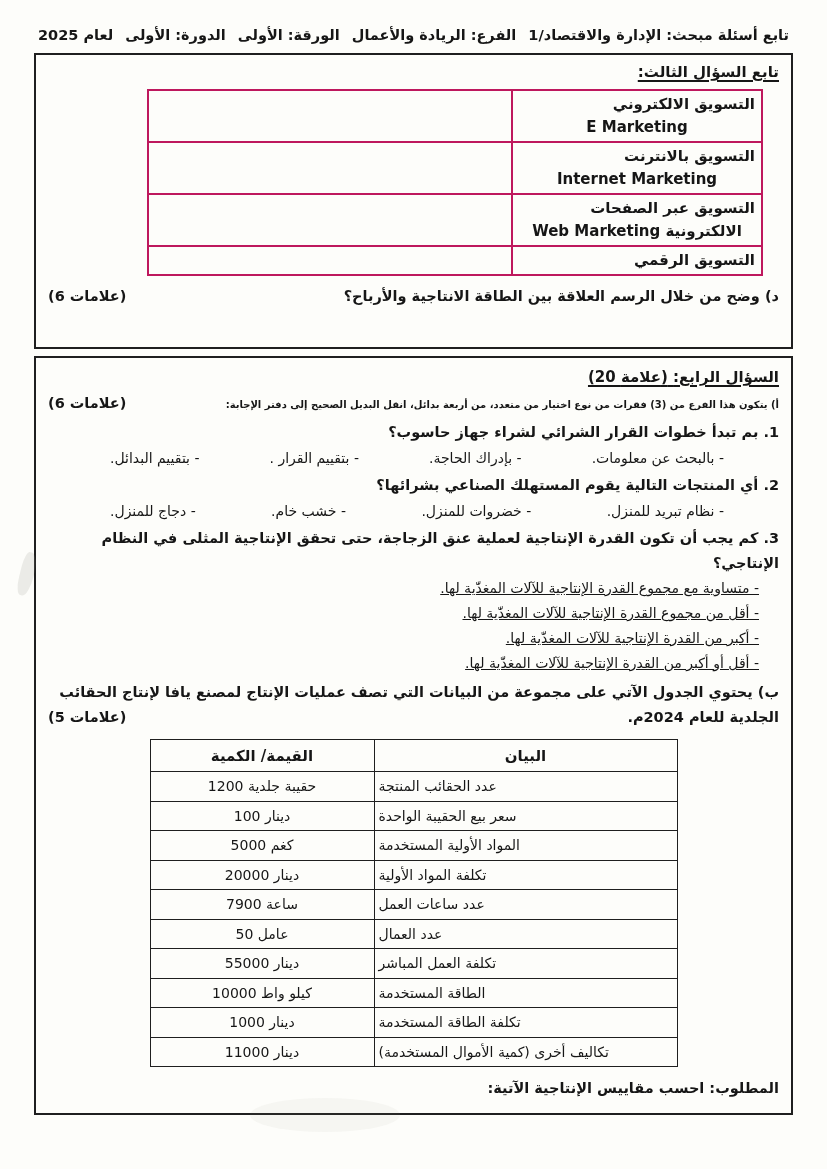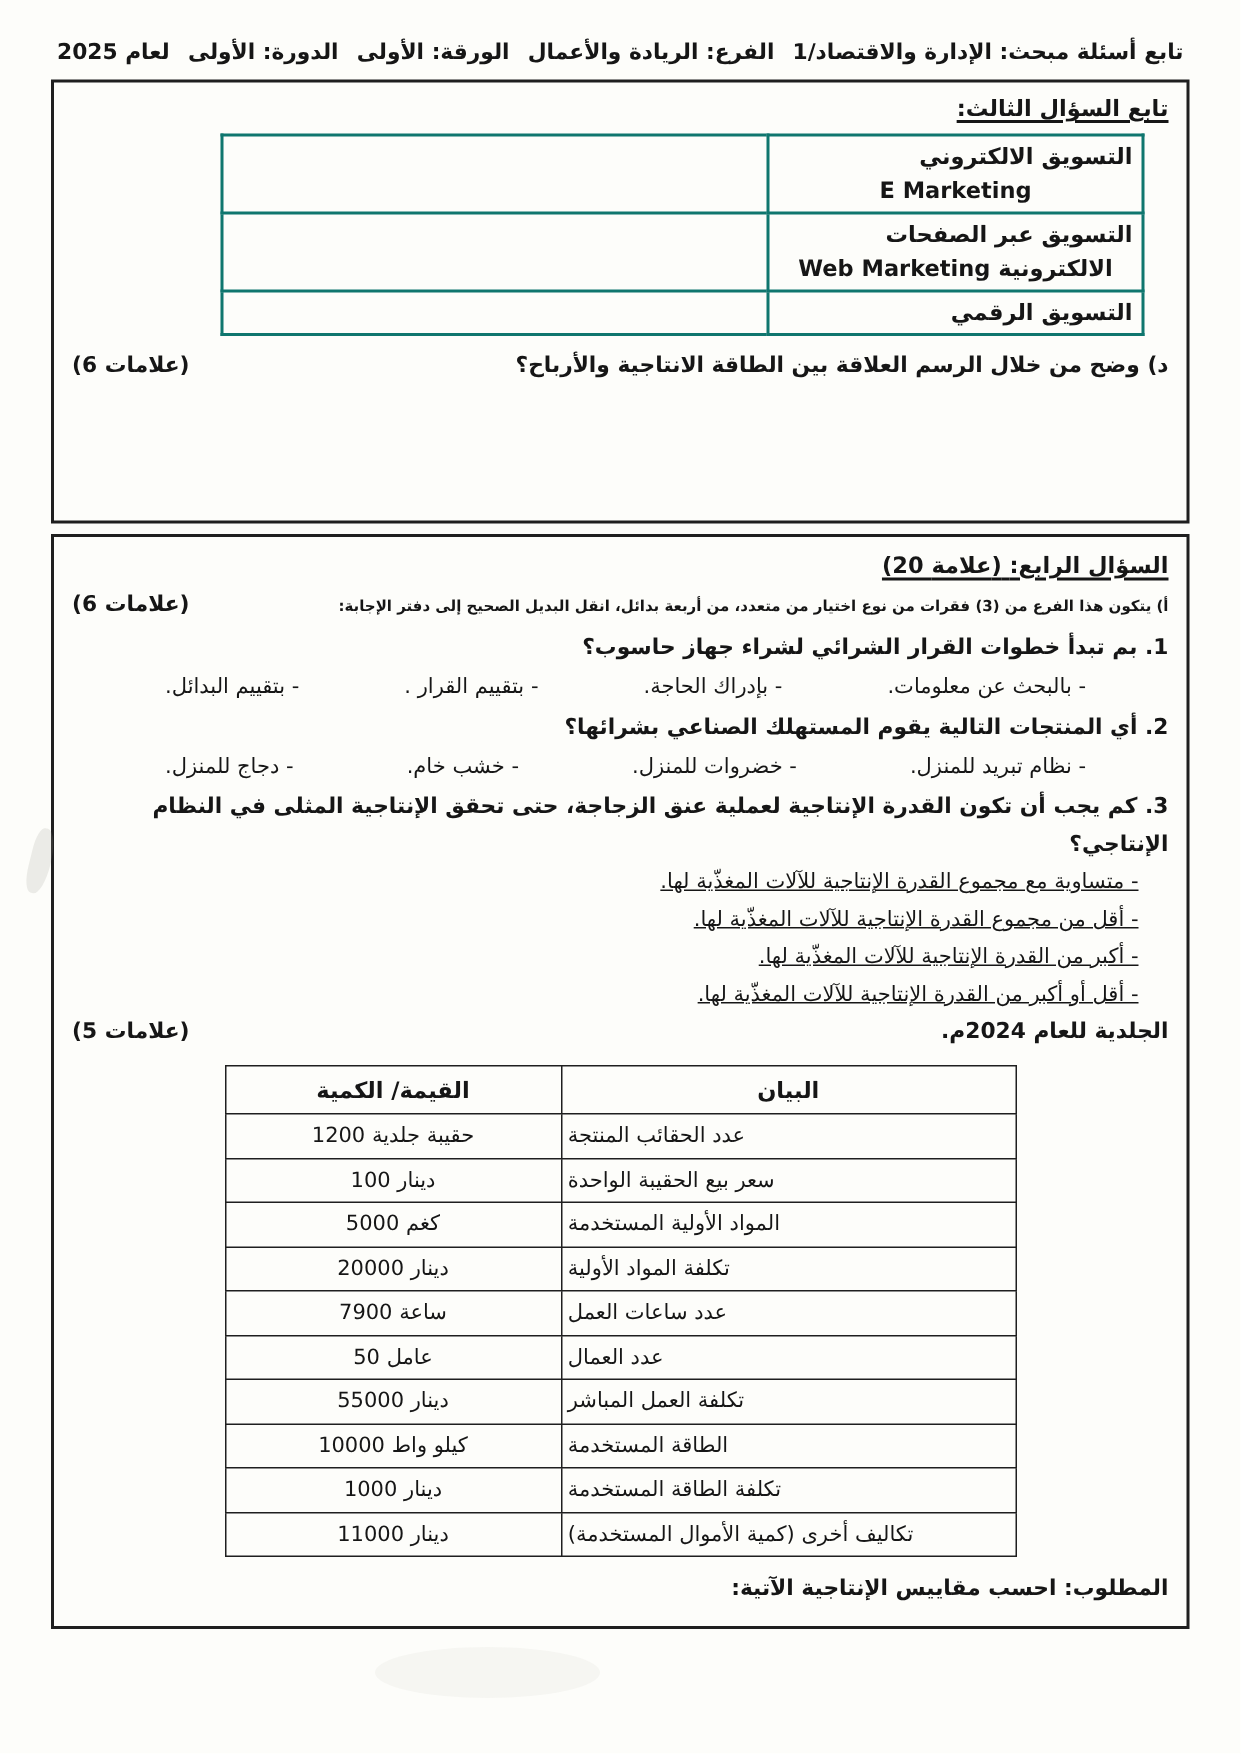--- a/index.html
+++ b/index.html
@@ -22,21 +22,21 @@
   .sec-title{
     display:inline-block;font-size:15px;font-weight:700;line-height:23px;
     text-decoration:underline;text-underline-offset:3px;text-decoration-thickness:1.5px;
   }
   .q-text{font-size:14.5px;font-weight:700;line-height:25px;}
   .marks{direction:ltr;unicode-bidi:isolate;font-weight:700;font-size:14.5px;white-space:nowrap;}
   .marks-line{text-align:left;padding-left:14px;line-height:24px;}
   .between{display:flex;justify-content:space-between;align-items:baseline;}
   
   table.mkt{border-collapse:collapse;width:616px;margin:5px 16px 0 auto;}
-  table.mkt td{border:2px solid #0f766e;vertical-align:middle;}
+  table.mkt td{border:2px solid #be185d;vertical-align:middle;}
   td.mkt-label{width:236px;padding:2px 6px;}
   td.mkt-blank{}
   .mkt-l1{font-size:15px;font-weight:700;line-height:23px;text-align:right;}
   .mkt-l2{font-size:15px;font-weight:700;line-height:23px;text-align:center;}
   tr.mkt-tall{height:52px;}
   tr.mkt-short{height:27px;}
   
   .opt-row{
     display:flex;justify-content:space-between;align-items:baseline;
     padding:1px 55px 0 62px;font-size:14px;font-weight:400;line-height:24px;
@@ -78,20 +78,27 @@
       <tbody>
           <tr class="mkt-tall">
         <td class="mkt-label">
           <div class="mkt-l1">التسويق الالكتروني</div>
           <div class="mkt-l2">E Marketing</div>
         </td>
         <td class="mkt-blank"></td>
       </tr>
       <tr class="mkt-tall">
         <td class="mkt-label">
+          <div class="mkt-l1">التسويق بالانترنت</div>
+          <div class="mkt-l2">Internet Marketing</div>
+        </td>
+        <td class="mkt-blank"></td>
+      </tr>
+      <tr class="mkt-tall">
+        <td class="mkt-label">
           <div class="mkt-l1">التسويق عبر الصفحات</div>
           <div class="mkt-l2">الالكترونية Web Marketing</div>
         </td>
         <td class="mkt-blank"></td>
       </tr>
       <tr class="mkt-short">
         <td class="mkt-label">
           <div class="mkt-l1">التسويق الرقمي</div>
         </td>
         <td class="mkt-blank"></td>
@@ -132,20 +139,21 @@
     </div>
 
     <div class="q-text" style="margin-top:3px;">3. كم يجب أن تكون القدرة الإنتاجية لعملية عنق الزجاجة، حتى تحقق الإنتاجية المثلى في النظام الإنتاجي؟</div>
     <div class="opt-col">
       <div>- متساوية مع مجموع القدرة الإنتاجية للآلات المغذّية لها.</div>
       <div>- أقل من مجموع القدرة الإنتاجية للآلات المغذّية لها.</div>
       <div>- أكبر من القدرة الإنتاجية للآلات المغذّية لها.</div>
       <div>- أقل أو أكبر من القدرة الإنتاجية للآلات المغذّية لها.</div>
     </div>
 
+    <div class="q-text" style="margin-top:4px;">ب) يحتوي الجدول الآتي على مجموعة من البيانات التي تصف عمليات الإنتاج لمصنع يافا لإنتاج الحقائب</div>
     <div class="between">
       <span class="q-text">الجلدية للعام 2024م.</span>
       <span class="marks">(5 علامات)</span>
     </div>
 
     <table class="dt">
       <tbody>
           <tr>
         <th>البيان</th>
         <th>القيمة/ الكمية</th>

